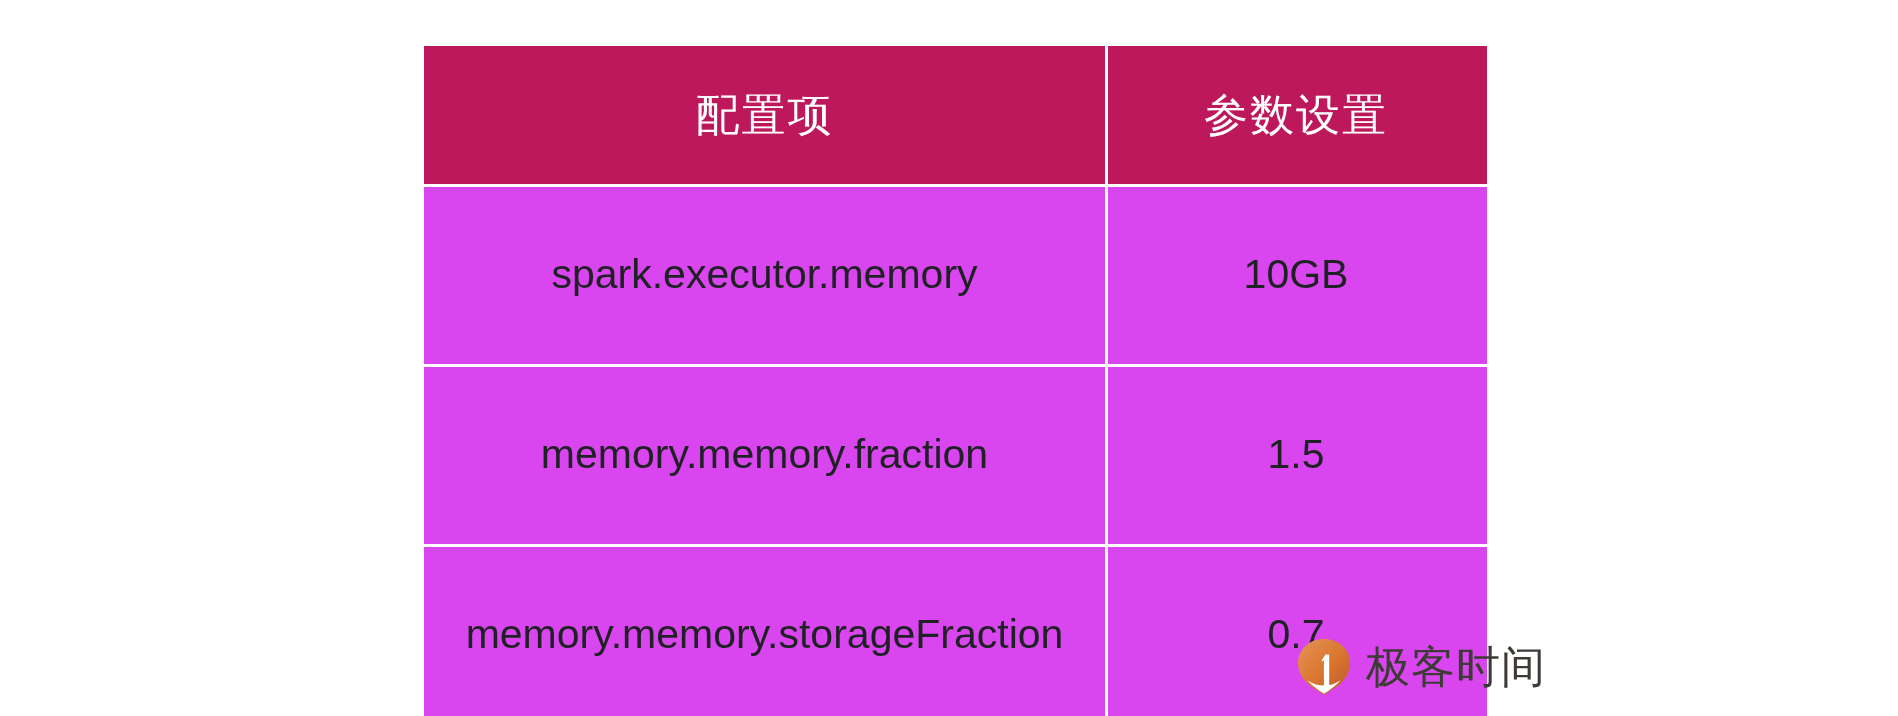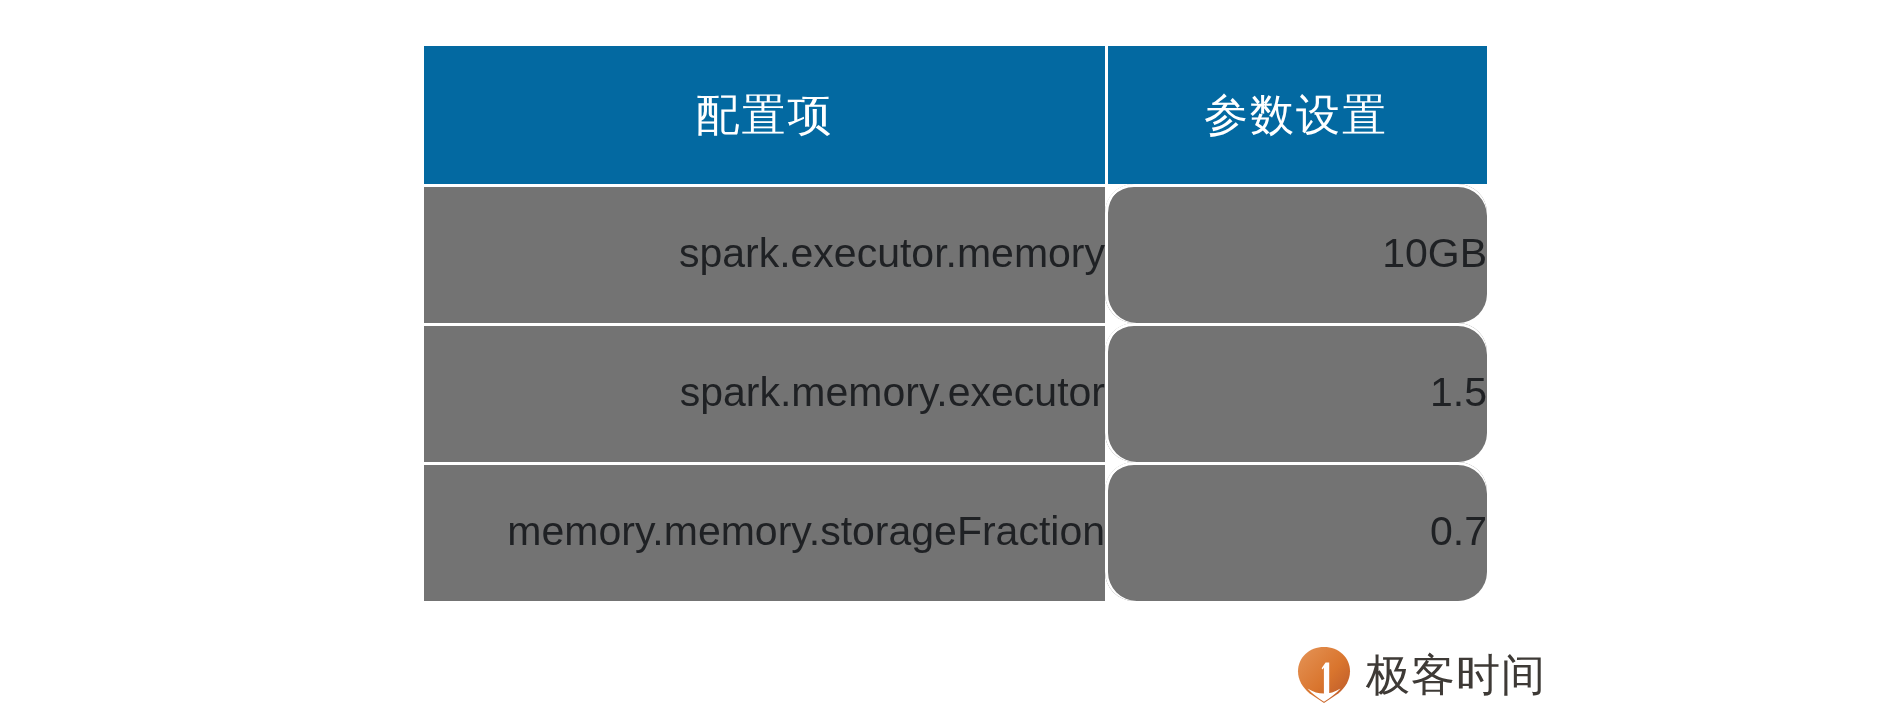--- a/index.html
+++ b/index.html
@@ -28,64 +28,62 @@
     top: 46px;
     width: 1063px;
     border-collapse: collapse;
     table-layout: fixed;
   }
 
   .config-table col.col-key   { width: 681px; }
   .config-table col.col-value { width: 382px; }
 
   .config-table thead th {
-    background: #0369a1;
+    background: #be185d;
     color: #ffffff;
     height: 138px;
     font-size: 44px;
     font-weight: 400;
     letter-spacing: 2px;
     text-align: center;
     vertical-align: middle;
     padding: 0;
     border: 0;
   }
 
   .config-table thead th.col-sep {
     box-shadow: inset 3px 0 0 0 #ffffff;
     font-family: Liberation Serif, serif;
   }
 
   .config-table tbody td {
-    background: #737373;
+    background: #d946ef;
     color: #1f2124;
-    height: 139px;
+    height: 180px;
     font-size: 41px;
     font-weight: 400;
-    text-align: right;
+    text-align: center;
     vertical-align: middle;
     padding: 0;
     border: 0;
     box-shadow: inset 0 3px 0 0 #ffffff;
   }
 
   .config-table tbody td.col-sep {
     box-shadow: inset 0 3px 0 0 #ffffff, inset 3px 0 0 0 #ffffff;
-    border-radius: 29px;
   }
 
   
   .brand {
     position: absolute;
     left: 1296px;
     top: 638px;
     display: flex;
     align-items: center;
     gap: 14px;
-    margin-top: 8px;
   }
 
   .brand-mark {
     width: 56px;
     height: 58px;
     display: block;
   }
 
   .brand-text {
     font-size: 44px;
@@ -110,21 +108,21 @@
         <th>配置项</th>
         <th class="col-sep">参数设置</th>
       </tr>
     </thead>
     <tbody>
       <tr>
         <td>spark.executor.memory</td>
         <td class="col-sep">10GB</td>
       </tr>
       <tr>
-        <td>spark.memory.executor</td>
+        <td>memory.memory.fraction</td>
         <td class="col-sep">1.5</td>
       </tr>
       <tr>
         <td>memory.memory.storageFraction</td>
         <td class="col-sep">0.7</td>
       </tr>
     </tbody>
   </table>
 
   <div class="brand">

